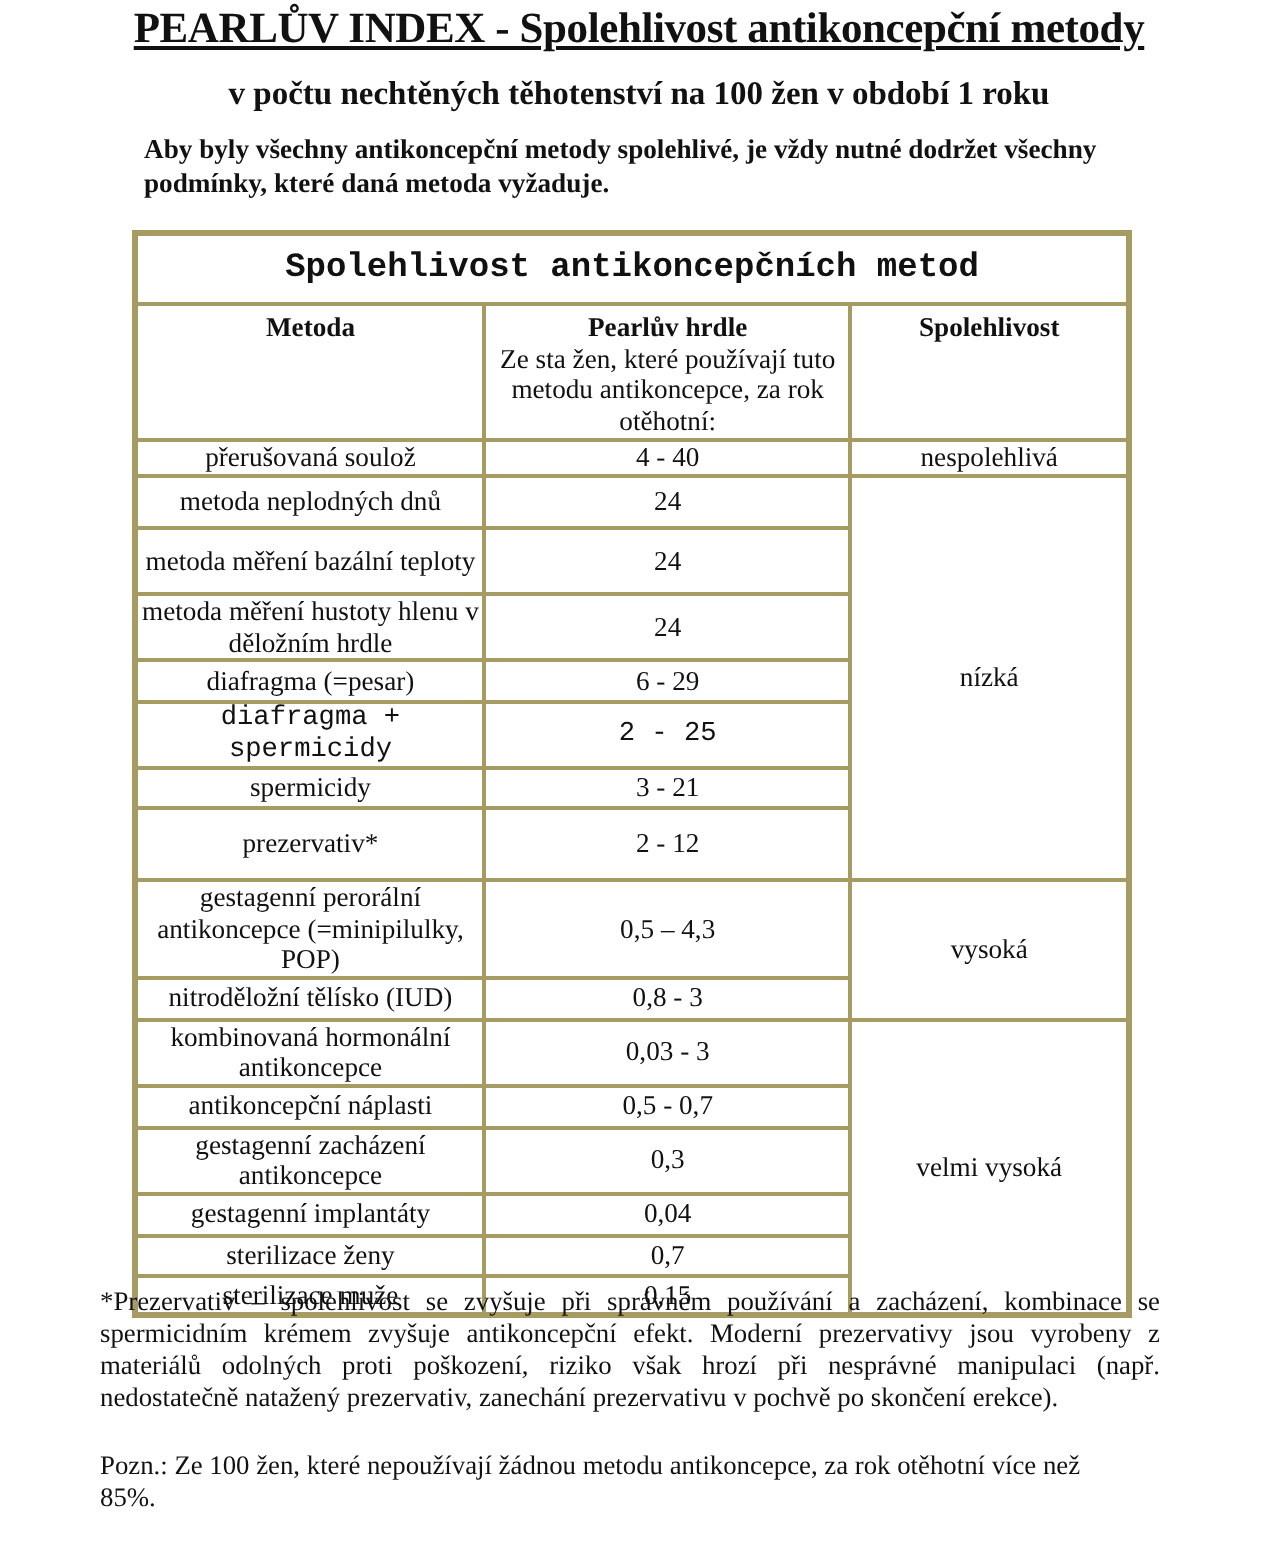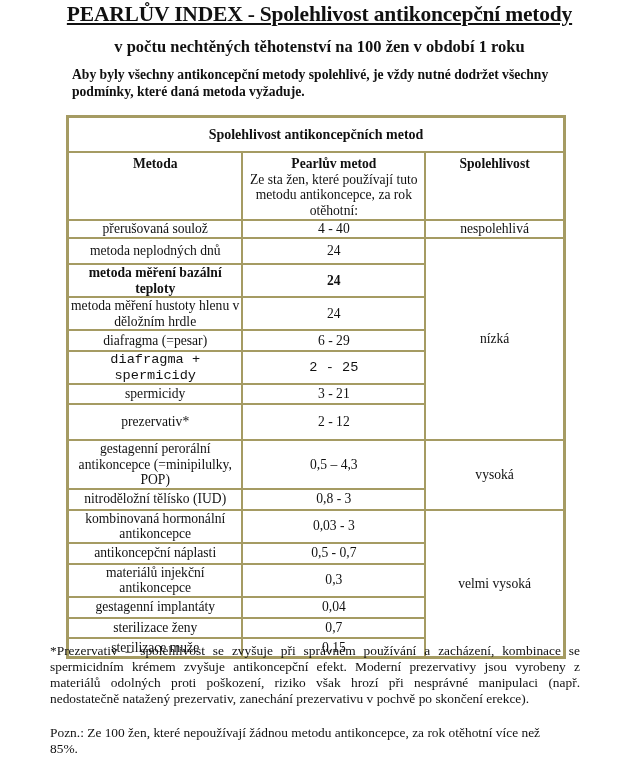--- a/index.html
+++ b/index.html
@@ -24,21 +24,21 @@
     position: absolute; top: 115px; left: 66px; width: 500px;
     border-collapse: collapse;
     border: 3px solid #a59b63;
     font-size: 13.6px;
   }
   table.pearl td, table.pearl th {
     border: 2px solid #a59b63; text-align: center; vertical-align: middle;
     padding: 0 2px; line-height: 15.5px;
   }
   .caption-cell {
-    font-family: Liberation Serif, serif; font-weight: bold; font-size: 14px;
+    font-family: Liberation Mono, monospace; font-weight: bold; font-size: 17px;
     height: 33px;
   }
   th { font-weight: bold; vertical-align: top !important; padding-top: 3px !important; }
   .th-sub { font-weight: normal; display: block; }
   col.c1 { width: 176px; } col.c2 { width: 184px; } col.c3 { width: 140px; }
   .footnote {
     position: absolute; top: 643px; left: 50px; width: 530px;
     font-size: 13.4px; line-height: 16px; text-align: justify;
   }
   .note {
@@ -59,38 +59,38 @@
       <col class="c2">
       <col class="c3">
     </colgroup>
   <tbody>
       <tr>
     <td colspan="3" class="caption-cell">Spolehlivost antikoncepčních metod</td>
   </tr>
   <tr style="height:68px">
     <th>Metoda</th>
     <th>
-      <span>Pearlův metod</span>
+      <span>Pearlův hrdle</span>
       <span class="th-sub">Ze sta žen, které používají tuto metodu antikoncepce, za rok otěhotní:</span>
     </th>
     <th>Spolehlivost</th>
   </tr>
   </tbody>
     <tbody id="tbody">
       <tr style="height: 18px;">
         <td>přerušovaná soulož</td>
         <td>4 - 40</td>
         <td rowspan="1">nespolehlivá</td>
       </tr>
       <tr style="height: 26px;">
         <td>metoda neplodných dnů</td>
         <td>24</td>
         <td rowspan="7">nízká</td>
       </tr>
-      <tr style="height: 20px; font-weight: bold;">
+      <tr style="height: 33px;">
         <td>metoda měření bazální teploty</td>
         <td>24</td>
       </tr>
       <tr style="height: 33px; margin-top: 12px;">
         <td>metoda měření hustoty hlenu v děložním hrdle</td>
         <td>24</td>
       </tr>
       <tr style="height: 21px;">
         <td>diafragma (=pesar)</td>
         <td>6 - 29</td>
@@ -119,21 +119,21 @@
       <tr style="height: 33px;">
         <td>kombinovaná hormonální antikoncepce</td>
         <td>0,03 - 3</td>
         <td rowspan="6">velmi vysoká</td>
       </tr>
       <tr style="height: 21px;">
         <td>antikoncepční náplasti</td>
         <td>0,5 - 0,7</td>
       </tr>
       <tr style="height: 33px;">
-        <td>materiálů injekční antikoncepce</td>
+        <td>gestagenní zacházení antikoncepce</td>
         <td>0,3</td>
       </tr>
       <tr style="height: 21px;">
         <td>gestagenní implantáty</td>
         <td>0,04</td>
       </tr>
       <tr style="height: 20px;">
         <td>sterilizace ženy</td>
         <td>0,7</td>
       </tr>

